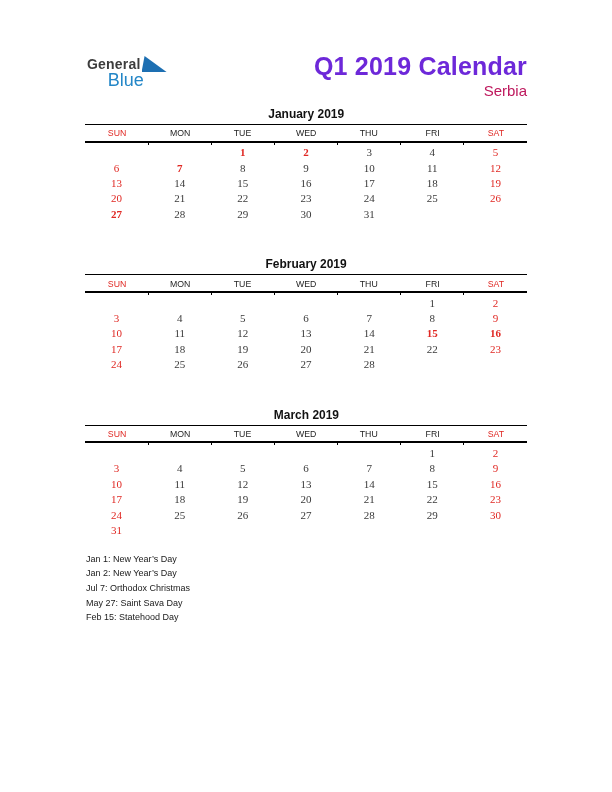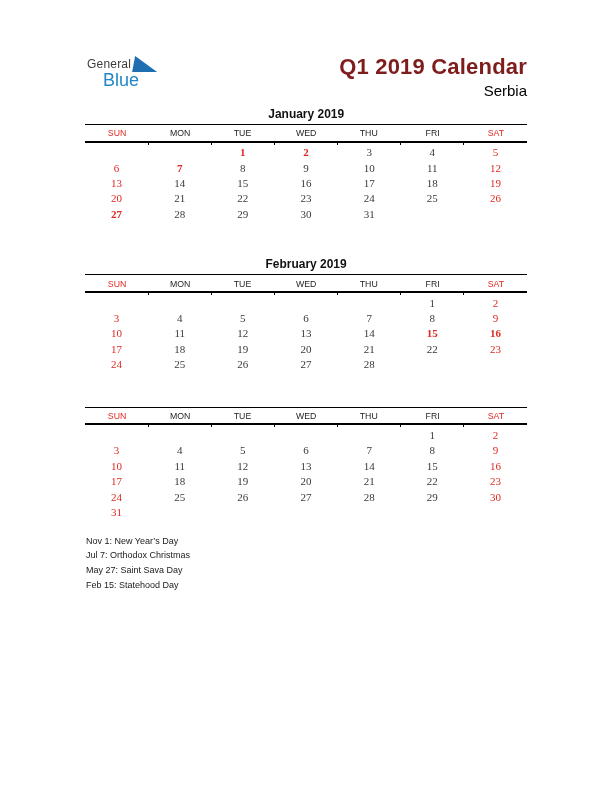--- a/index.html
+++ b/index.html
@@ -9,29 +9,29 @@
   *{margin:0;padding:0;box-sizing:border-box;}
   html,body{background:#ffffff;}
   body{font-family:"Liberation Sans", sans-serif;}
   .page{width:612px;height:792px;background:#ffffff;margin:0 auto;overflow:hidden;}
   .content{width:442px;margin:0 auto;padding-top:54px;}
 
   
   .hdr{display:flex;justify-content:space-between;align-items:flex-start;}
   .logo{padding-left:2px;}
   .logo-line1{display:flex;align-items:flex-start;}
-  .logo-general{font-size:12px;color:#3C3C3C;letter-spacing:.2px;line-height:20px;}
+  .logo-general{font-size:14px;color:#3C3C3C;letter-spacing:.2px;line-height:20px;font-weight:bold;}
   .logo-triangle{width:25px;height:16px;margin-left:1px;margin-top:2px;
     background:var(--blue-dark);
     clip-path:polygon(12% 0, 100% 100%, 0 100%);}
   .logo-line2{text-align:center;padding-right:2px;margin-top:-4px;}
   .logo-blue{font-size:18px;color:var(--blue);line-height:20px;}
   .titleblock{text-align:right;}
-  .page-title{font-size:22px;font-weight:bold;color:#7f1d1d;letter-spacing:.2px;line-height:25px;}
-  .subtitle{font-size:15px;color:#000000;margin-top:3px;}
+  .page-title{font-size:25px;font-weight:bold;color:#6d28d9;letter-spacing:.2px;line-height:25px;}
+  .subtitle{font-size:15px;color:#be185d;margin-top:3px;}
 
   
   .months{margin-top:7px;}
   .month + .month{margin-top:35px;}
   .month-title{text-align:center;font-size:13px;font-weight:bold;color:#111;margin-bottom:3px;}
   .cond{display:inline-block;transform:scaleX(.92);transform-origin:center;}
   table.cal{width:100%;border-collapse:collapse;table-layout:fixed;}
   tr.weekdays th{height:17px;padding:0;text-align:center;vertical-align:middle;
     font-size:9.5px;font-weight:normal;color:var(--heading);
     border-top:1px solid var(--line);border-bottom:2px solid var(--line);}
@@ -210,20 +210,21 @@
                 <td><span class="d-n">27</span></td>
                 <td><span class="d-n">28</span></td>
                 <td><span class="d-e"></span></td>
                 <td><span class="d-e"></span></td>
               </tr>
             </tbody>
     </table>
   </section>
 
   <section class="month">
+    <h2 class="month-title"><span class="cond">March 2019</span></h2>
     <table class="cal">
       <thead>
         <tr class="weekdays">
                 <th class="wk"><span class="cond">SUN</span></th>
                 <th><span class="cond">MON</span></th>
                 <th><span class="cond">TUE</span></th>
                 <th><span class="cond">WED</span></th>
                 <th><span class="cond">THU</span></th>
                 <th><span class="cond">FRI</span></th>
                 <th class="wk"><span class="cond">SAT</span></th>
@@ -292,20 +293,21 @@
                 <td><span class="d-e"></span></td>
                 <td><span class="d-e"></span></td>
                 <td><span class="d-e"></span></td>
               </tr>
             </tbody>
     </table>
   </section>
 </div>
 
     <div class="holidays">
-        <div class="holiday-item">Nov 1: New Year’s Day</div>
+        <div class="holiday-item">Jan 1: New Year’s Day</div>
+        <div class="holiday-item">Jan 2: New Year’s Day</div>
         <div class="holiday-item">Jul 7: Orthodox Christmas</div>
         <div class="holiday-item">May 27: Saint Sava Day</div>
         <div class="holiday-item">Feb 15: Statehood Day</div>
       </div>
 
   </div>
 </div>
 
 </body></html>

